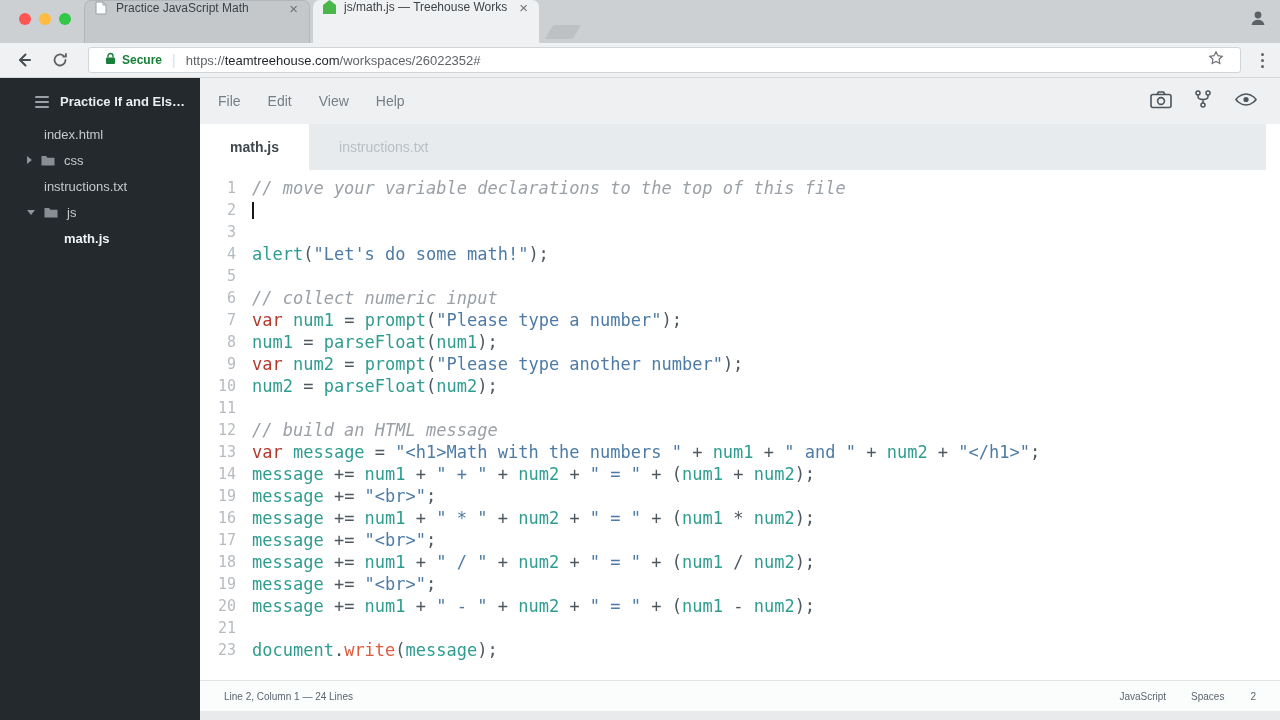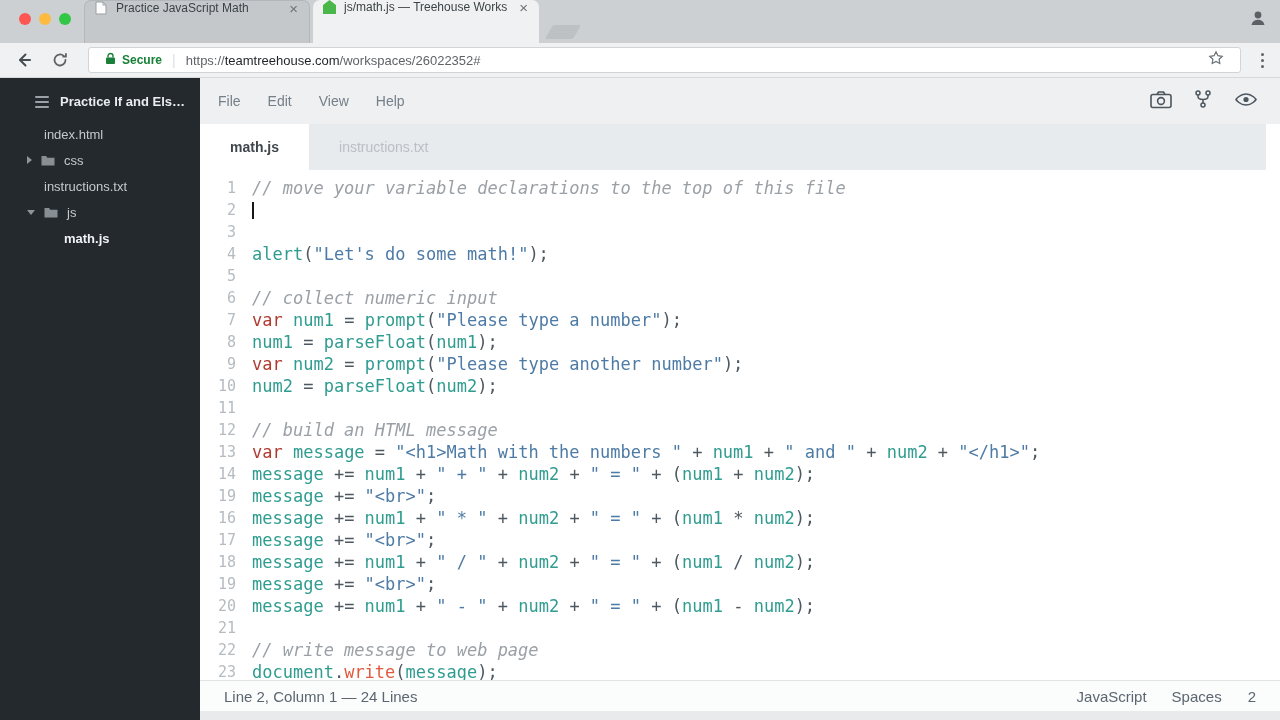--- a/index.html
+++ b/index.html
@@ -63,21 +63,21 @@
   .ltext{padding-left:16px}
   .t-c{color:var(--comment-gray,#9aa0a6);font-style:italic}
   .t-k{color:var(--keyword-red,#b13a30)}
   .t-s{color:var(--string-blue,#4d7ba6)}
   .t-f{color:var(--accent-teal,#2f9c90)}
   .t-v{color:var(--accent-teal,#2f9c90)}
   .t-w{color:var(--method-orange,#e05a3f)}
   .t-p{color:#4e5860}
   .caret{display:inline-block;width:2px;height:17px;background:#15181a;transform:translateY(3px)}
 
-  .statusbar{flex:0 0 31px;background:#fbfcfc;border-top:1px solid #e1e4e6;display:flex;align-items:center;padding:0 24px;font-size:15px;color:#5b6670}
+  .statusbar{flex:0 0 31px;background:#fbfcfc;border-top:1px solid #e1e4e6;display:flex;align-items:center;padding:0 24px;font-size:10px;color:#5b6670}
   .status-right{margin-left:auto;display:flex;gap:25px}
   .spaces{display:inline-flex;gap:26px}
   .bottom-strip{flex:0 0 9px;background:#e8eaec}
   .scroll-strip{position:absolute;top:46px;right:0;width:14px;bottom:40px;background:#fff}
 </style>
 </head>
 <body>
 
 <div class="screen">
 
@@ -249,21 +249,20 @@
             <div class="codeline"><span class="gutter">12</span><span class="ltext"><span class="t-c">// build an HTML message</span></span></div>
             <div class="codeline"><span class="gutter">13</span><span class="ltext"><span class="t-k">var </span><span class="t-v">message</span><span class="t-p"> = </span><span class="t-s">"&lt;h1&gt;Math with the numbers "</span><span class="t-p"> + </span><span class="t-v">num1</span><span class="t-p"> + </span><span class="t-s">" and "</span><span class="t-p"> + </span><span class="t-v">num2</span><span class="t-p"> + </span><span class="t-s">"&lt;/h1&gt;"</span><span class="t-p">;</span></span></div>
             <div class="codeline"><span class="gutter">14</span><span class="ltext"><span class="t-v">message</span><span class="t-p"> += </span><span class="t-v">num1</span><span class="t-p"> + </span><span class="t-s">" + "</span><span class="t-p"> + </span><span class="t-v">num2</span><span class="t-p"> + </span><span class="t-s">" = "</span><span class="t-p"> + (</span><span class="t-v">num1</span><span class="t-p"> + </span><span class="t-v">num2</span><span class="t-p">);</span></span></div>
             <div class="codeline"><span class="gutter">19</span><span class="ltext"><span class="t-v">message</span><span class="t-p"> += </span><span class="t-s">"&lt;br&gt;"</span><span class="t-p">;</span></span></div>
             <div class="codeline"><span class="gutter">16</span><span class="ltext"><span class="t-v">message</span><span class="t-p"> += </span><span class="t-v">num1</span><span class="t-p"> + </span><span class="t-s">" * "</span><span class="t-p"> + </span><span class="t-v">num2</span><span class="t-p"> + </span><span class="t-s">" = "</span><span class="t-p"> + (</span><span class="t-v">num1</span><span class="t-p"> * </span><span class="t-v">num2</span><span class="t-p">);</span></span></div>
             <div class="codeline"><span class="gutter">17</span><span class="ltext"><span class="t-v">message</span><span class="t-p"> += </span><span class="t-s">"&lt;br&gt;"</span><span class="t-p">;</span></span></div>
             <div class="codeline"><span class="gutter">18</span><span class="ltext"><span class="t-v">message</span><span class="t-p"> += </span><span class="t-v">num1</span><span class="t-p"> + </span><span class="t-s">" / "</span><span class="t-p"> + </span><span class="t-v">num2</span><span class="t-p"> + </span><span class="t-s">" = "</span><span class="t-p"> + (</span><span class="t-v">num1</span><span class="t-p"> / </span><span class="t-v">num2</span><span class="t-p">);</span></span></div>
             <div class="codeline"><span class="gutter">19</span><span class="ltext"><span class="t-v">message</span><span class="t-p"> += </span><span class="t-s">"&lt;br&gt;"</span><span class="t-p">;</span></span></div>
             <div class="codeline"><span class="gutter">20</span><span class="ltext"><span class="t-v">message</span><span class="t-p"> += </span><span class="t-v">num1</span><span class="t-p"> + </span><span class="t-s">" - "</span><span class="t-p"> + </span><span class="t-v">num2</span><span class="t-p"> + </span><span class="t-s">" = "</span><span class="t-p"> + (</span><span class="t-v">num1</span><span class="t-p"> - </span><span class="t-v">num2</span><span class="t-p">);</span></span></div>
             <div class="codeline"><span class="gutter">21</span><span class="ltext"></span></div>
-            <div class="codeline"><span class="gutter">22</span><span class="ltext"><span class="t-c">// write message to web page</span></span></div>
             <div class="codeline"><span class="gutter">23</span><span class="ltext"><span class="t-v">document</span><span class="t-p">.</span><span class="t-w">write</span><span class="t-p">(</span><span class="t-v">message</span><span class="t-p">);</span></span></div>
           </div>
       </div>
 
       <div class="statusbar">
         <span>Line 2, Column 1 — 24 Lines</span>
         <div class="status-right">
           <span>JavaScript</span>
           <span class="spaces">
               <span>Spaces</span>

